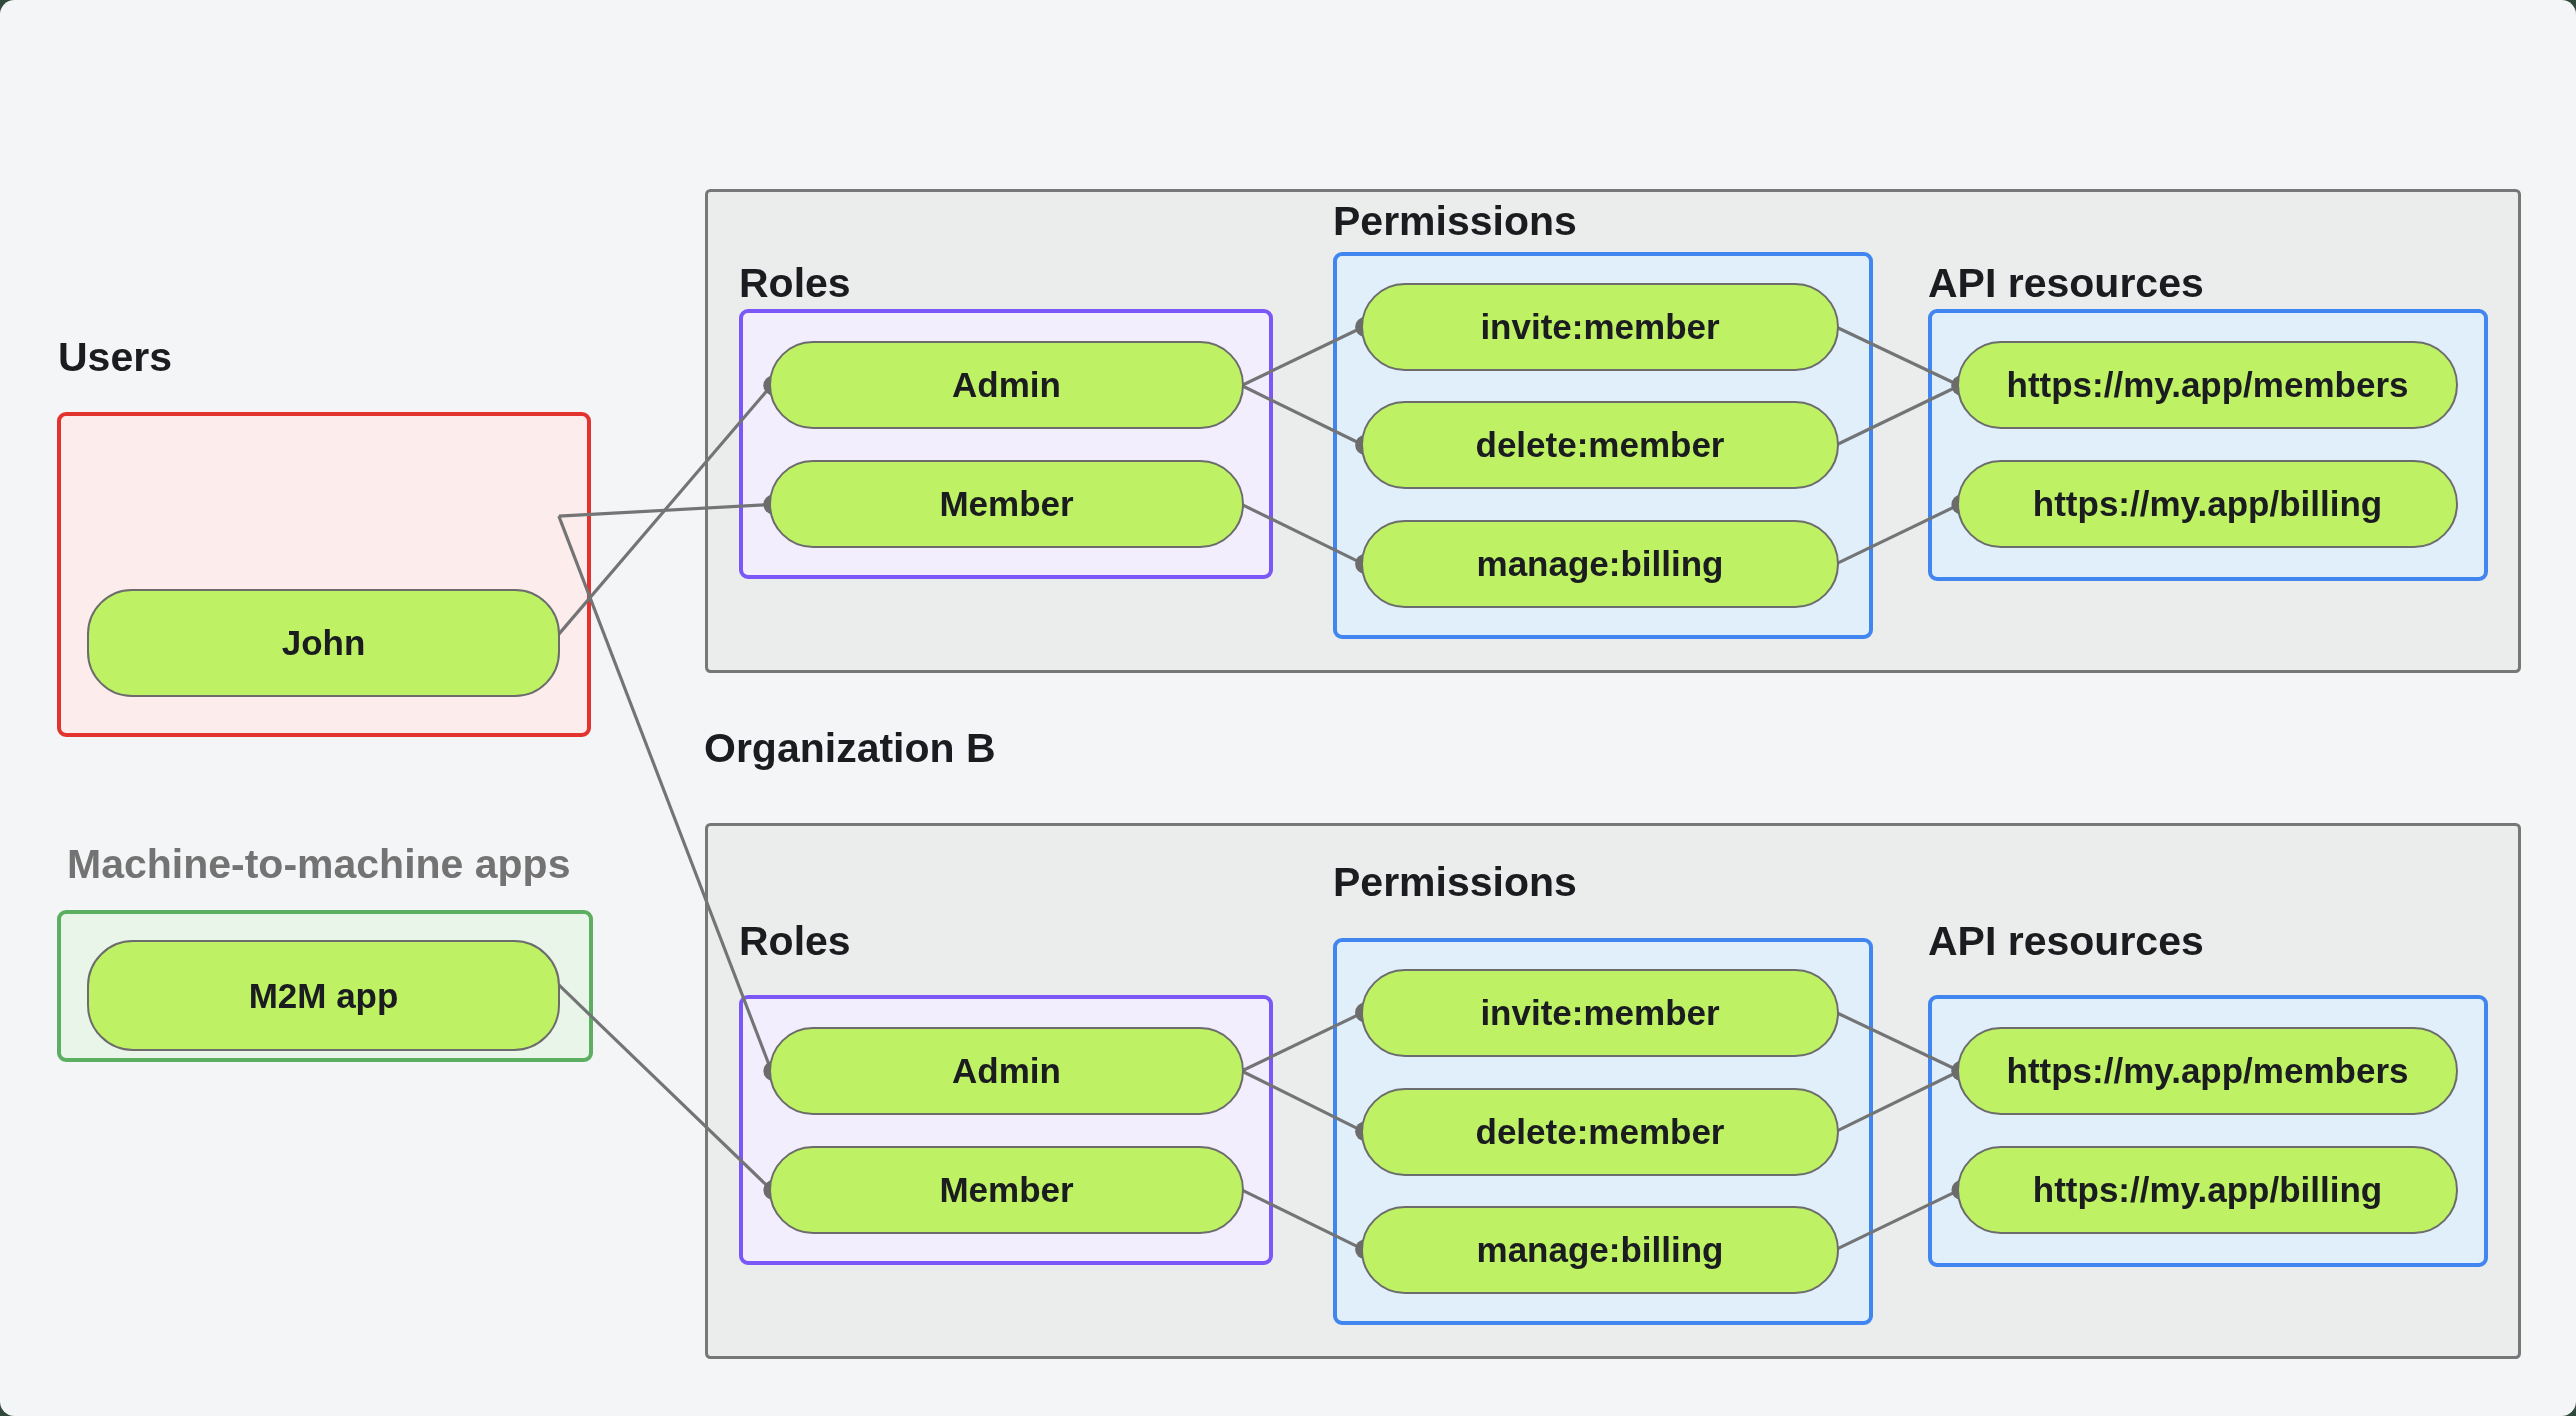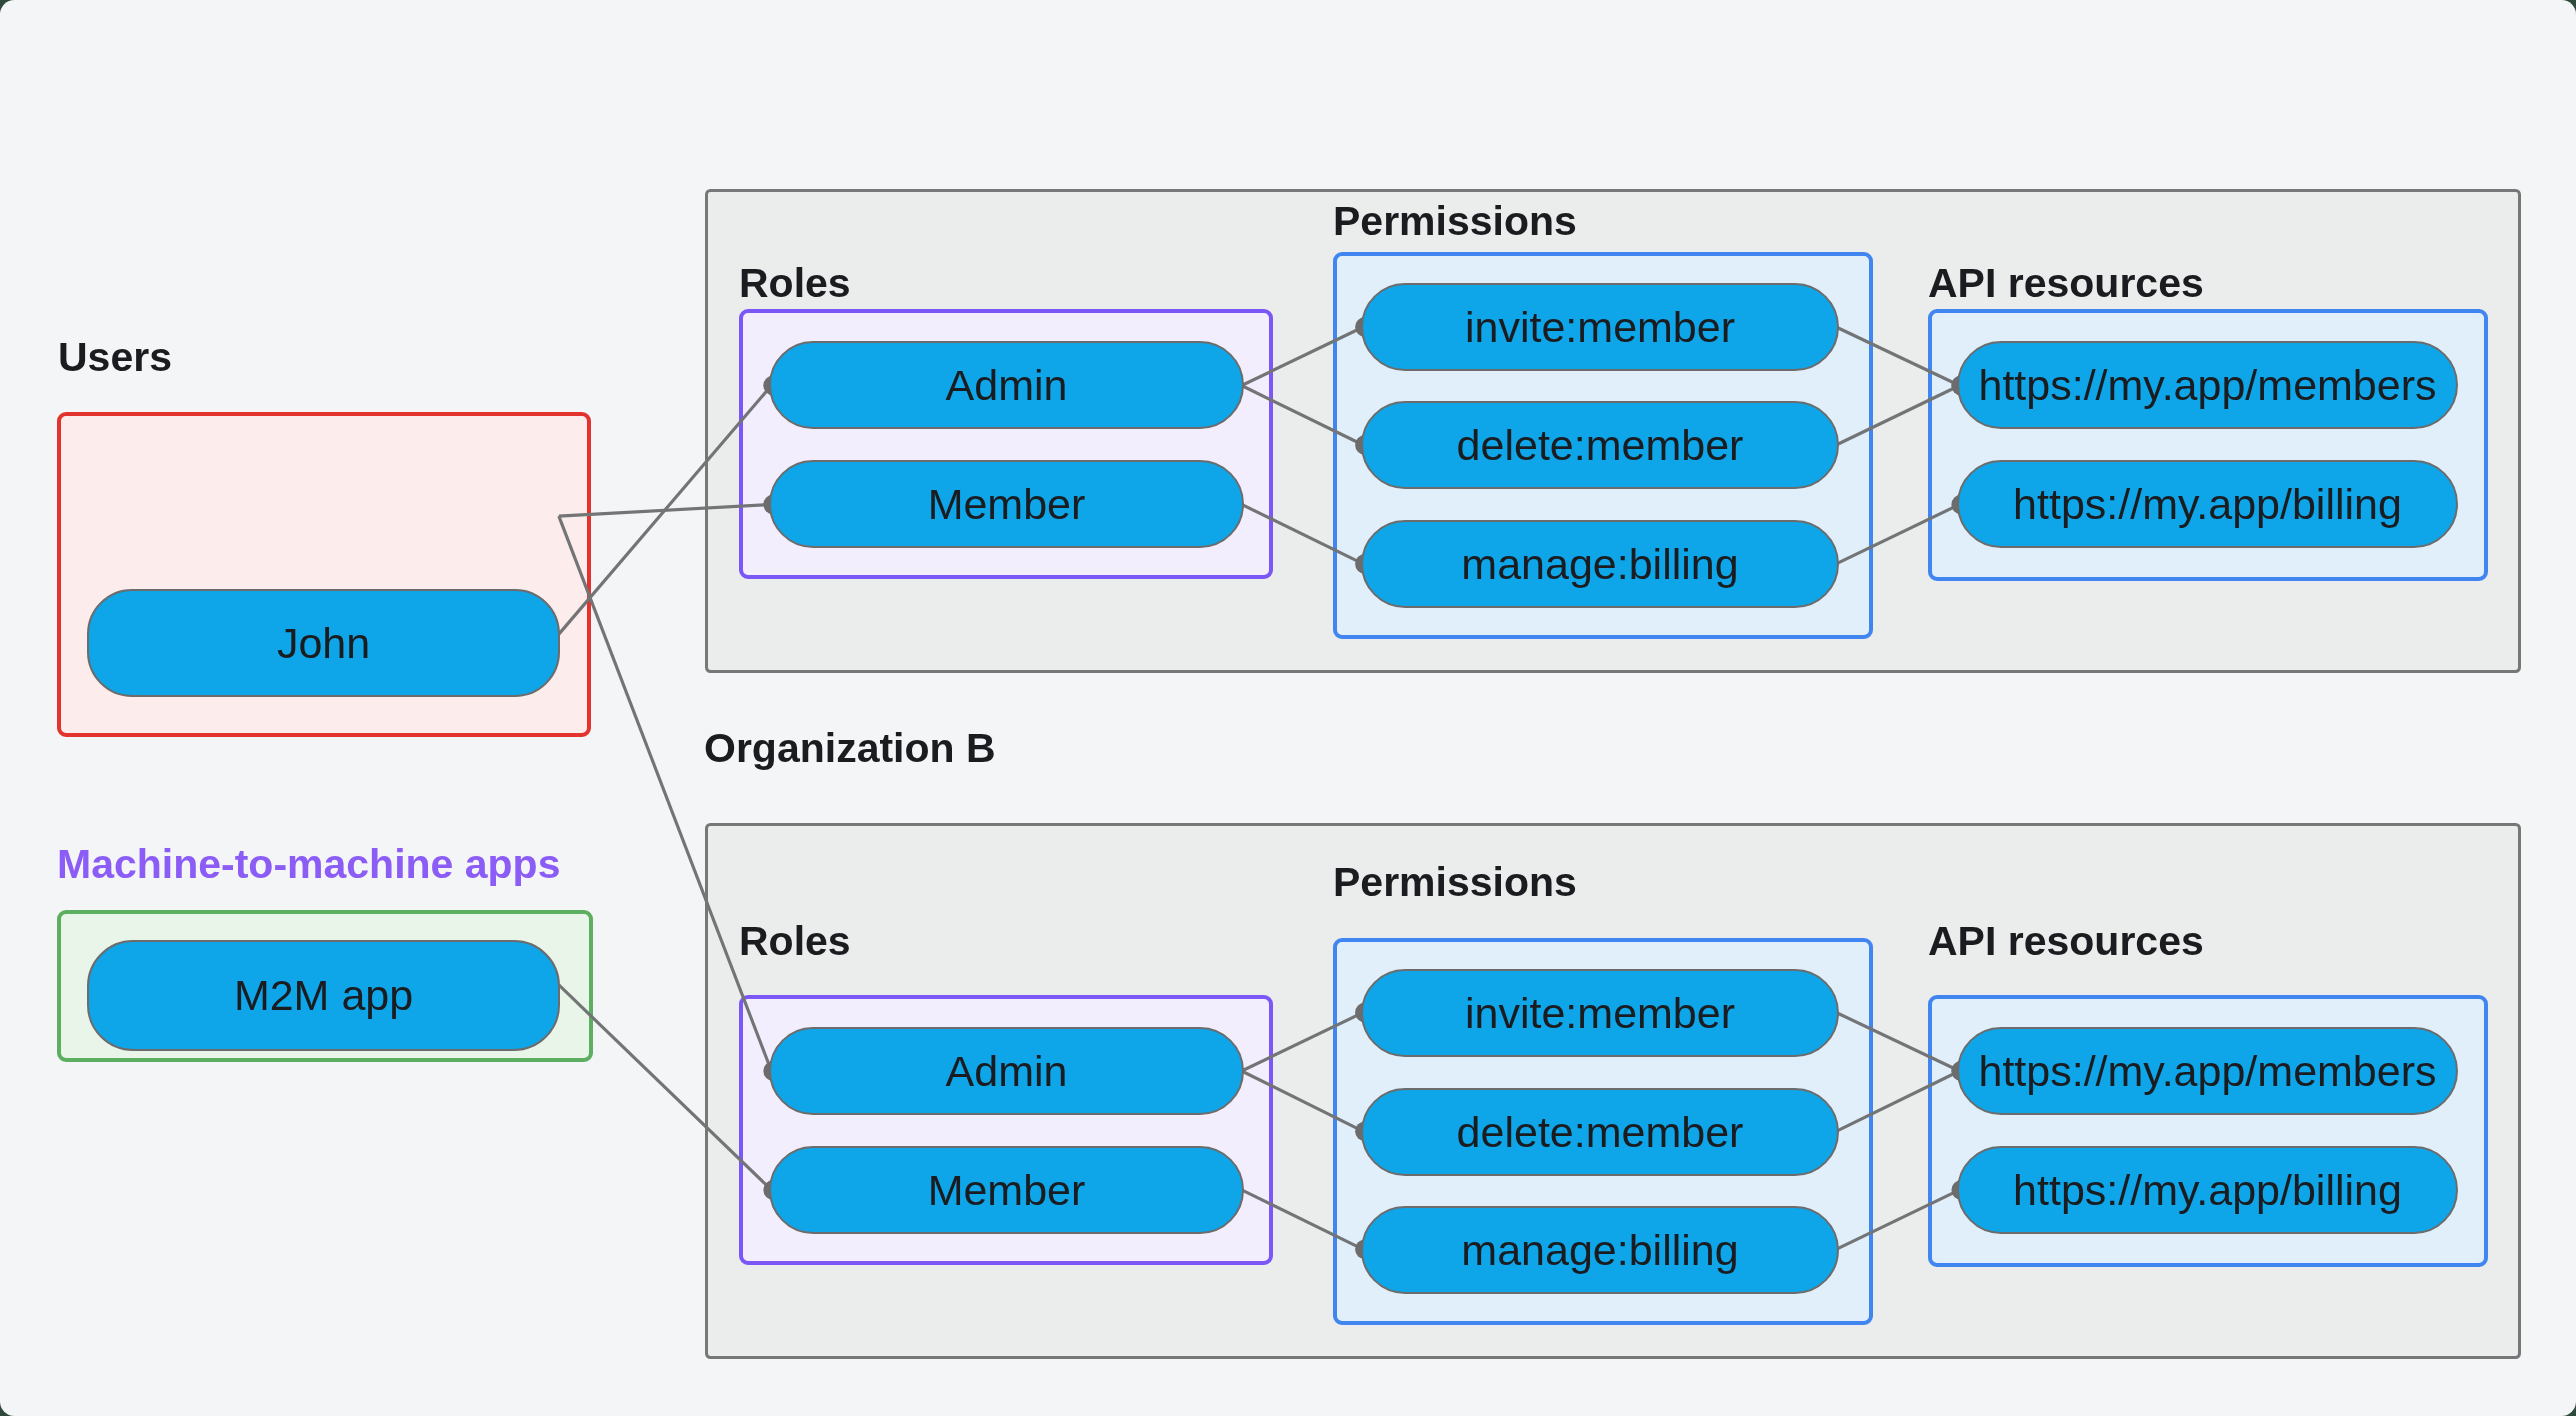--- a/index.html
+++ b/index.html
@@ -18,22 +18,22 @@
   .layer{position:absolute;left:0;top:0;width:2576px;height:1416px;pointer-events:none;}
   .box{position:absolute;box-sizing:border-box;}
   .label{
     position:absolute;
     font-size:41px;font-weight:600;
     white-space:nowrap;line-height:1.25;
   }
   .pill{
     position:absolute;box-sizing:border-box;
     display:flex;align-items:center;justify-content:center;
-    background:#0ea5e9;
-    font-size:43px;font-weight:400;
+    background:#bef264;
+    font-size:35px;font-weight:700;
     white-space:nowrap;
   }
   svg{display:block;}
 </style>
 </head>
 <body style="background: rgb(47, 74, 58);">
 
 <div id="canvas" style="background: rgb(244, 245, 246); border-radius: 14.4px;">
   <div id="boxes-layer" class="layer">
       <div class="box" style="left: 705px; top: 189px; width: 1816px; height: 484px; background: rgb(235, 236, 236); border: 3.6px solid rgb(119, 119, 119); border-radius: 5.4px;"></div>
@@ -94,21 +94,21 @@
       <div class="pill" style="left: 769px; top: 1027px; width: 475px; height: 88px; border: 2.7px solid rgb(108, 108, 108); border-radius: 44px; color: rgb(26, 28, 31);">Admin</div>
       <div class="pill" style="left: 769px; top: 1146px; width: 475px; height: 88px; border: 2.7px solid rgb(108, 108, 108); border-radius: 44px; color: rgb(26, 28, 31);">Member</div>
       <div class="pill" style="left: 1361px; top: 969px; width: 478px; height: 88px; border: 2.7px solid rgb(108, 108, 108); border-radius: 44px; color: rgb(26, 28, 31);">invite:member</div>
       <div class="pill" style="left: 1361px; top: 1088px; width: 478px; height: 88px; border: 2.7px solid rgb(108, 108, 108); border-radius: 44px; color: rgb(26, 28, 31);">delete:member</div>
       <div class="pill" style="left: 1361px; top: 1206px; width: 478px; height: 88px; border: 2.7px solid rgb(108, 108, 108); border-radius: 44px; color: rgb(26, 28, 31);">manage:billing</div>
       <div class="pill" style="left: 1957px; top: 1027px; width: 501px; height: 88px; border: 2.7px solid rgb(108, 108, 108); border-radius: 44px; color: rgb(26, 28, 31);">https://my.app/members</div>
       <div class="pill" style="left: 1957px; top: 1146px; width: 501px; height: 88px; border: 2.7px solid rgb(108, 108, 108); border-radius: 44px; color: rgb(26, 28, 31);">https://my.app/billing</div>
     </div>
   <div id="labels-layer" class="layer">
       <div class="label" style="left: 58px; top: 332px; color: rgb(26, 28, 31);">Users</div>
-      <div class="label" style="left: 57px; top: 839px; color: #8b5cf6;">Machine-to-machine apps</div>
+      <div class="label" style="left: 67px; top: 839px; color: #737373;">Machine-to-machine apps</div>
       <div class="label" style="left: 704px; top: 723px; color: rgb(26, 28, 31);">Organization B</div>
       <div class="label" style="left: 1333px; top: 196px; color: rgb(26, 28, 31);">Permissions</div>
       <div class="label" style="left: 739px; top: 258px; color: rgb(26, 28, 31);">Roles</div>
       <div class="label" style="left: 1928px; top: 258px; color: rgb(26, 28, 31);">API resources</div>
       <div class="label" style="left: 1333px; top: 857px; color: rgb(26, 28, 31);">Permissions</div>
       <div class="label" style="left: 739px; top: 916px; color: rgb(26, 28, 31);">Roles</div>
       <div class="label" style="left: 1928px; top: 916px; color: rgb(26, 28, 31);">API resources</div>
     </div>
 </div>
 

